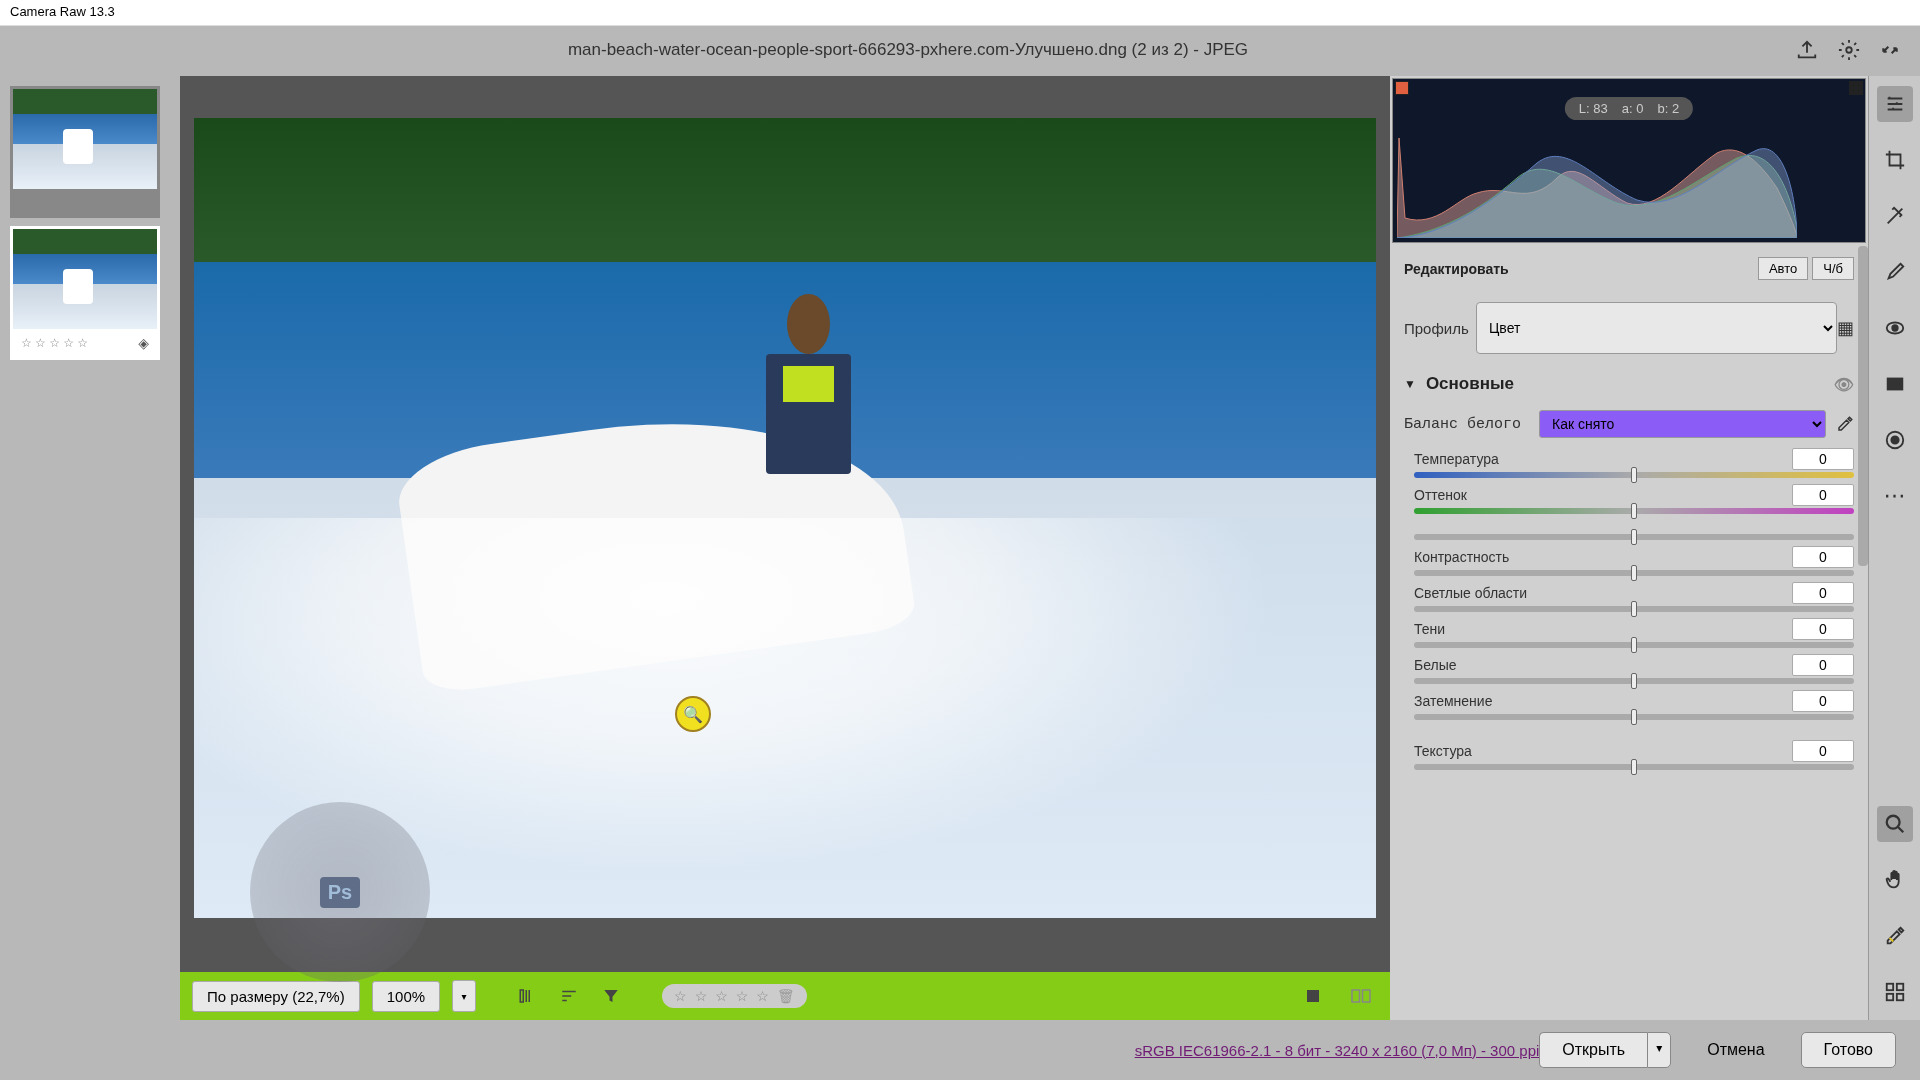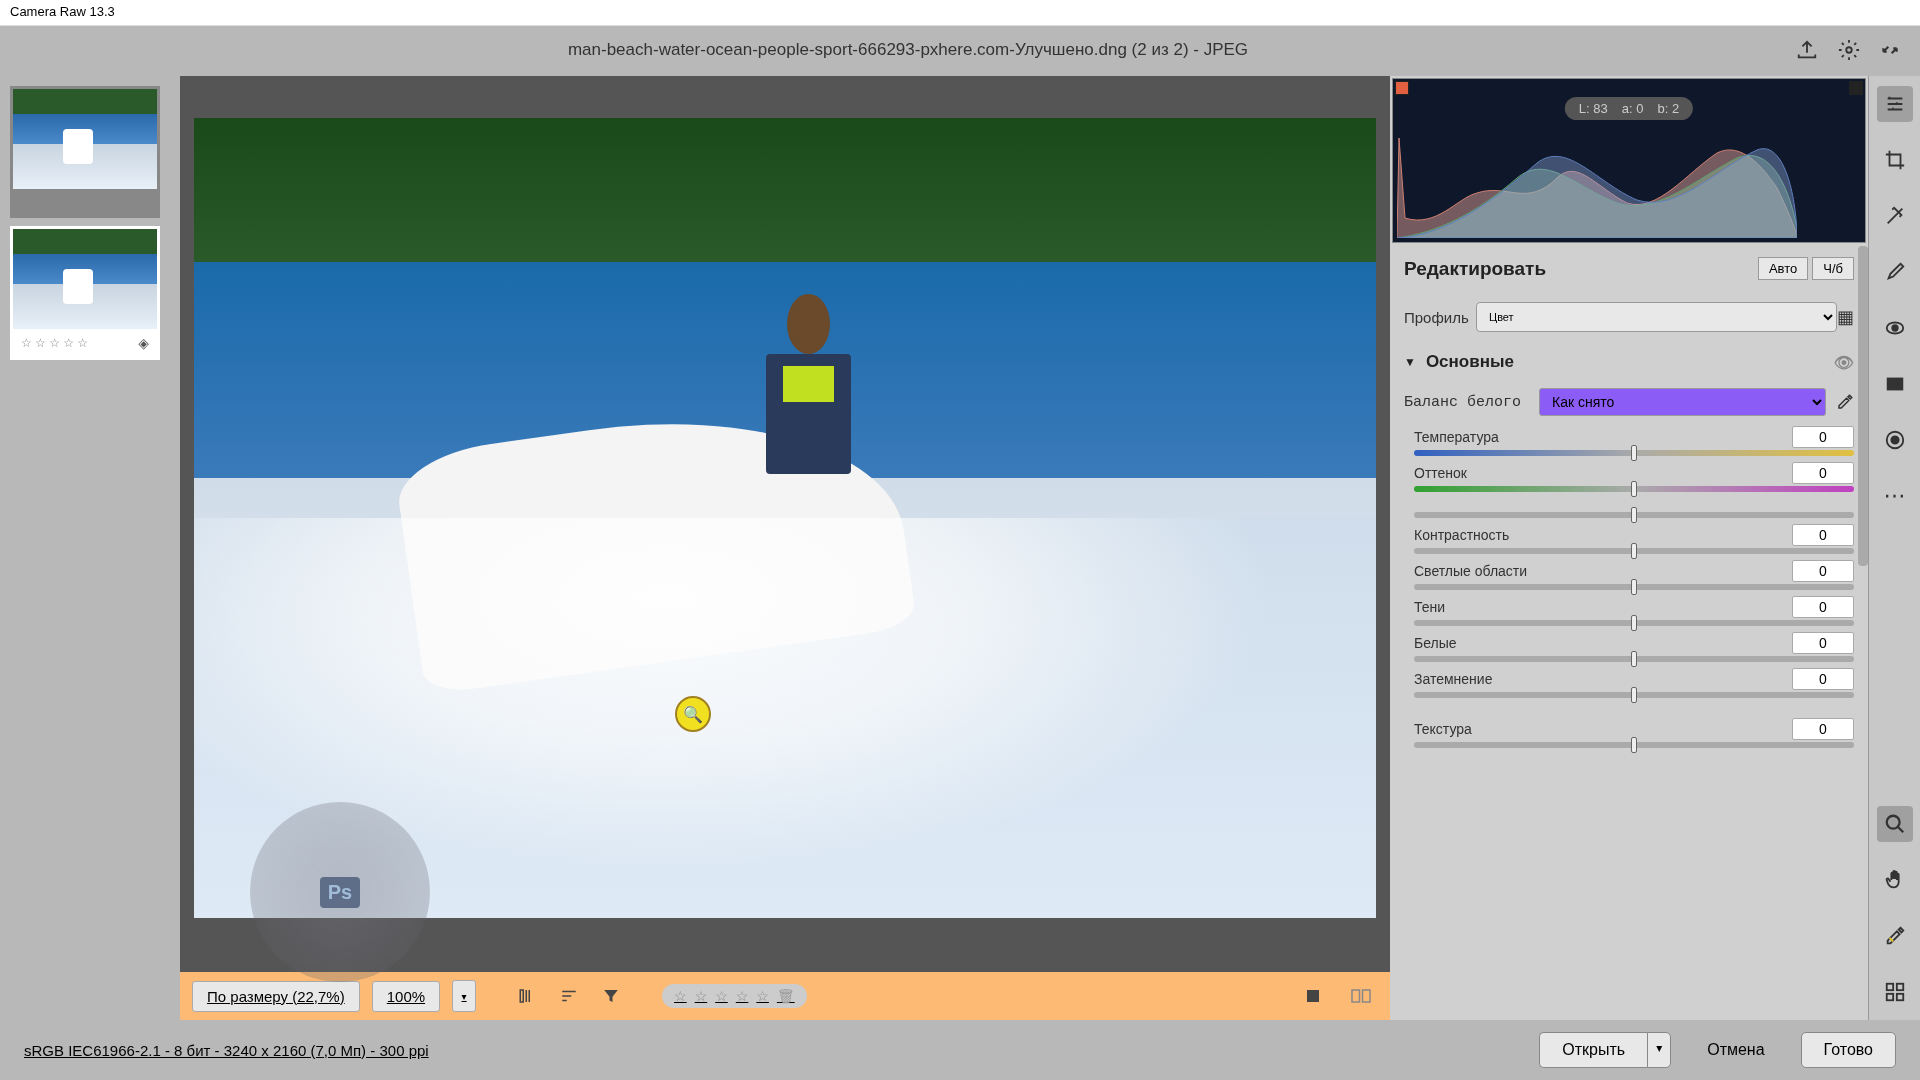--- a/index.html
+++ b/index.html
@@ -21,44 +21,44 @@
 .preview-wrap { flex: 1; display: flex; flex-direction: column; position: relative; }
 .preview { flex: 1; background: #555; padding: 42px 14px 54px 14px; display: flex; align-items: center; justify-content: center; position: relative; }
 .preview-img { width: 100%; height: 100%; background: linear-gradient(180deg, #1a4a1a 0%, #2a5a2a 18%, #1a6aaa 18%, #3a7aba 45%, #d0dce8 45%, #e8f0f8 100%); position: relative; overflow: hidden; }
 .jetski-body { position: absolute; left: 18%; top: 38%; width: 42%; height: 30%; background: #f4f4f4; border-radius: 20% 60% 10% 10%; transform: rotate(-8deg); }
 .rider { position: absolute; left: 46%; top: 22%; width: 12%; height: 30%; }
 .rider-head { width: 30%; height: 25%; background: #6a4a2a; border-radius: 50%; margin: 0 auto; }
 .rider-body { width: 60%; height: 50%; background: #2a3a5a; margin: 0 auto; border-radius: 4px; position: relative; }
 .rider-body::before { content: ''; position: absolute; top: 10%; left: 20%; width: 60%; height: 30%; background: #c0e020; }
 .splash { position: absolute; left: 0; top: 50%; right: 0; bottom: 0; background: radial-gradient(ellipse at 40% 20%, rgba(255,255,255,0.9) 0%, rgba(255,255,255,0.6) 30%, rgba(200,220,240,0.3) 60%); }
 .magnifier-cursor { position: absolute; left: 495px; top: 620px; width: 36px; height: 36px; background: #f0e020; border: 2px solid #a08020; border-radius: 50%; display: flex; align-items: center; justify-content: center; font-size: 16px; color: #333; z-index: 10; }
-.preview-toolbar { height: 48px; background: #fdba74; display: flex; align-items: center; padding: 0 12px; gap: 12px; text-decoration: underline; }
+.preview-toolbar { height: 48px; background: #84cc16; display: flex; align-items: center; padding: 0 12px; gap: 12px; }
 .zoom-btn { background: #e8e8e8; border: 1px solid #aaa; padding: 6px 14px; font-size: 15px; border-radius: 3px; }
 .zoom-dd { width: 24px; height: 32px; border: 1px solid #aaa; background: #e8e8e8; display: flex; align-items: center; justify-content: center; font-size: 10px; border-radius: 3px; }
 .tb-sep { width: 12px; }
 .tb-icon { font-size: 18px; color: #444; padding: 4px 6px; cursor: pointer; }
 .star-row { background: #ccc; border-radius: 16px; padding: 4px 12px; display: flex; gap: 8px; align-items: center; }
 .star-row span { color: #888; font-size: 14px; }
 .tb-right { margin-left: auto; display: flex; gap: 16px; }
 .watermark { position: absolute; left: 70px; bottom: -10px; width: 180px; height: 180px; border-radius: 50%; background: radial-gradient(circle, rgba(120,120,130,0.6) 0%, rgba(100,100,110,0.4) 70%, transparent 100%); display: flex; align-items: center; justify-content: center; flex-direction: column; z-index: 5; opacity: 0.7; }
 .watermark .ps { background: #2a3a5a; color: #8ac; padding: 4px 8px; border-radius: 4px; font-size: 20px; font-weight: bold; }
 .right-panel { width: 530px; display: flex; }
 .adjust-panel { flex: 1; background: #d0d0d0; display: flex; flex-direction: column; overflow: hidden; }
 .histogram { height: 165px; background: #0f172a; margin: 2px; position: relative; border: 1px solid #888; }
 .histo-clip { position: absolute; top: 2px; left: 2px; width: 14px; height: 14px; background: #e06040; border: 1px solid #222; }
 .histo-clip.right { left: auto; right: 2px; background: #222; }
 .histo-values { position: absolute; top: 18px; left: 50%; transform: translateX(-50%); background: #555; border-radius: 12px; padding: 4px 14px; font-size: 13px; color: #ccc; display: flex; gap: 14px; }
 .histo-svg { position: absolute; left: 4px; right: 4px; bottom: 4px; height: 110px; }
 .panel-header { display: flex; align-items: center; justify-content: space-between; padding: 12px 14px; }
-.panel-header h3 { font-size: 19px; font-weight: 600; color: #222; }
+.panel-header h3 { font-size: 14px; font-weight: 600; color: #222; }
 .btn-group { display: flex; gap: 4px; }
 .mini-btn { border: 1px solid #999; background: #e8e8e8; padding: 3px 10px; font-size: 13px; border-radius: 0; cursor: pointer; }
 .profile-row { display: flex; align-items: center; padding: 10px 14px; }
 .profile-row label { font-size: 15px; color: #333; width: 72px; }
-.profile-row select { flex: 1; padding: 7px 8px; font-size: 11px; border: 1px solid #999; background: #e8e8e8; border-radius: 4px; }
+.profile-row select { flex: 1; padding: 16px 8px; font-size: 14px; border: 1px solid #999; background: #e8e8e8; border-radius: 4px; }
 .profile-row .grid-icon { font-size: 18px; color: #333; cursor: pointer; }
 .accordion-hdr { display: flex; align-items: center; gap: 10px; padding: 10px 14px; font-size: 17px; font-weight: 600; color: #222; cursor: pointer; }
 .accordion-hdr .chev { font-size: 12px; }
 .accordion-hdr .eye { margin-left: auto; color: #888; font-size: 16px; }
 .wb-row { display: flex; align-items: center; gap: 10px; padding: 6px 14px; }
 .wb-row label { font-size: 15px; color: #333; font-family: Liberation Mono, monospace; }
 .wb-row select { flex: 1; padding: 4px 8px; font-size: 14px; border: 1px solid #999; background: #8b5cf6; border-radius: 3px; margin-left: 8px; }
 .wb-row .eyedrop { font-size: 16px; color: #333; cursor: pointer; }
 .slider-row { padding: 4px 14px 2px 24px; }
 .slider-lbl { display: flex; justify-content: space-between; align-items: center; font-size: 14px; color: #333; margin-bottom: 2px; }
@@ -67,21 +67,21 @@
 .slider-track.temp { background: linear-gradient(90deg, #3060c0 0%, #aaa 50%, #e0c040 100%); }
 .slider-track.tint { background: linear-gradient(90deg, #30a030 0%, #aaa 50%, #c040c0 100%); }
 .slider-thumb { position: absolute; top: -5px; left: 50%; width: 6px; height: 16px; background: #eee; border: 1px solid #666; border-radius: 2px; transform: translateX(-50%); }
 .slider-gap { height: 14px; }
 .scroll-ind { position: absolute; right: 0; top: 170px; width: 10px; height: 320px; background: #aaa; border-radius: 4px; }
 .toolstrip { width: 52px; background: #c8c8c8; display: flex; flex-direction: column; align-items: center; padding: 10px 0; gap: 20px; border-left: 1px solid #999; }
 .toolstrip .tool { font-size: 22px; color: #333; cursor: pointer; padding: 4px; border-radius: 4px; display: flex; align-items: center; justify-content: center; width: 36px; height: 36px; }
 .toolstrip .tool.active { background: #a0a0a0; }
 .toolstrip .spacer { flex: 1; }
 .bottom-bar { position: absolute; left: 0; right: 0; bottom: 0; height: 60px; background: #b8b8b8; display: flex; align-items: center; padding: 0 24px; }
-.metadata { flex: 1; text-align: left; font-size: 15px; color: #000000; text-decoration: underline; }
+.metadata { flex: 1; text-align: right; font-size: 15px; color: #701a75; text-decoration: underline; }
 .btn-row { display: flex; gap: 14px; align-items: center; }
 .btn { border: 1px solid #888; background: #e8e8e8; padding: 8px 22px; font-size: 16px; border-radius: 5px; cursor: pointer; }
 .btn-split { display: flex; }
 .btn-split .main { border-radius: 5px 0 0 5px; border-right: none; }
 .btn-split .dd { border-radius: 0 5px 5px 0; padding: 8px 8px; font-size: 12px; }
 svg { display: block; }
 </style>
 </head>
 <body>
 

